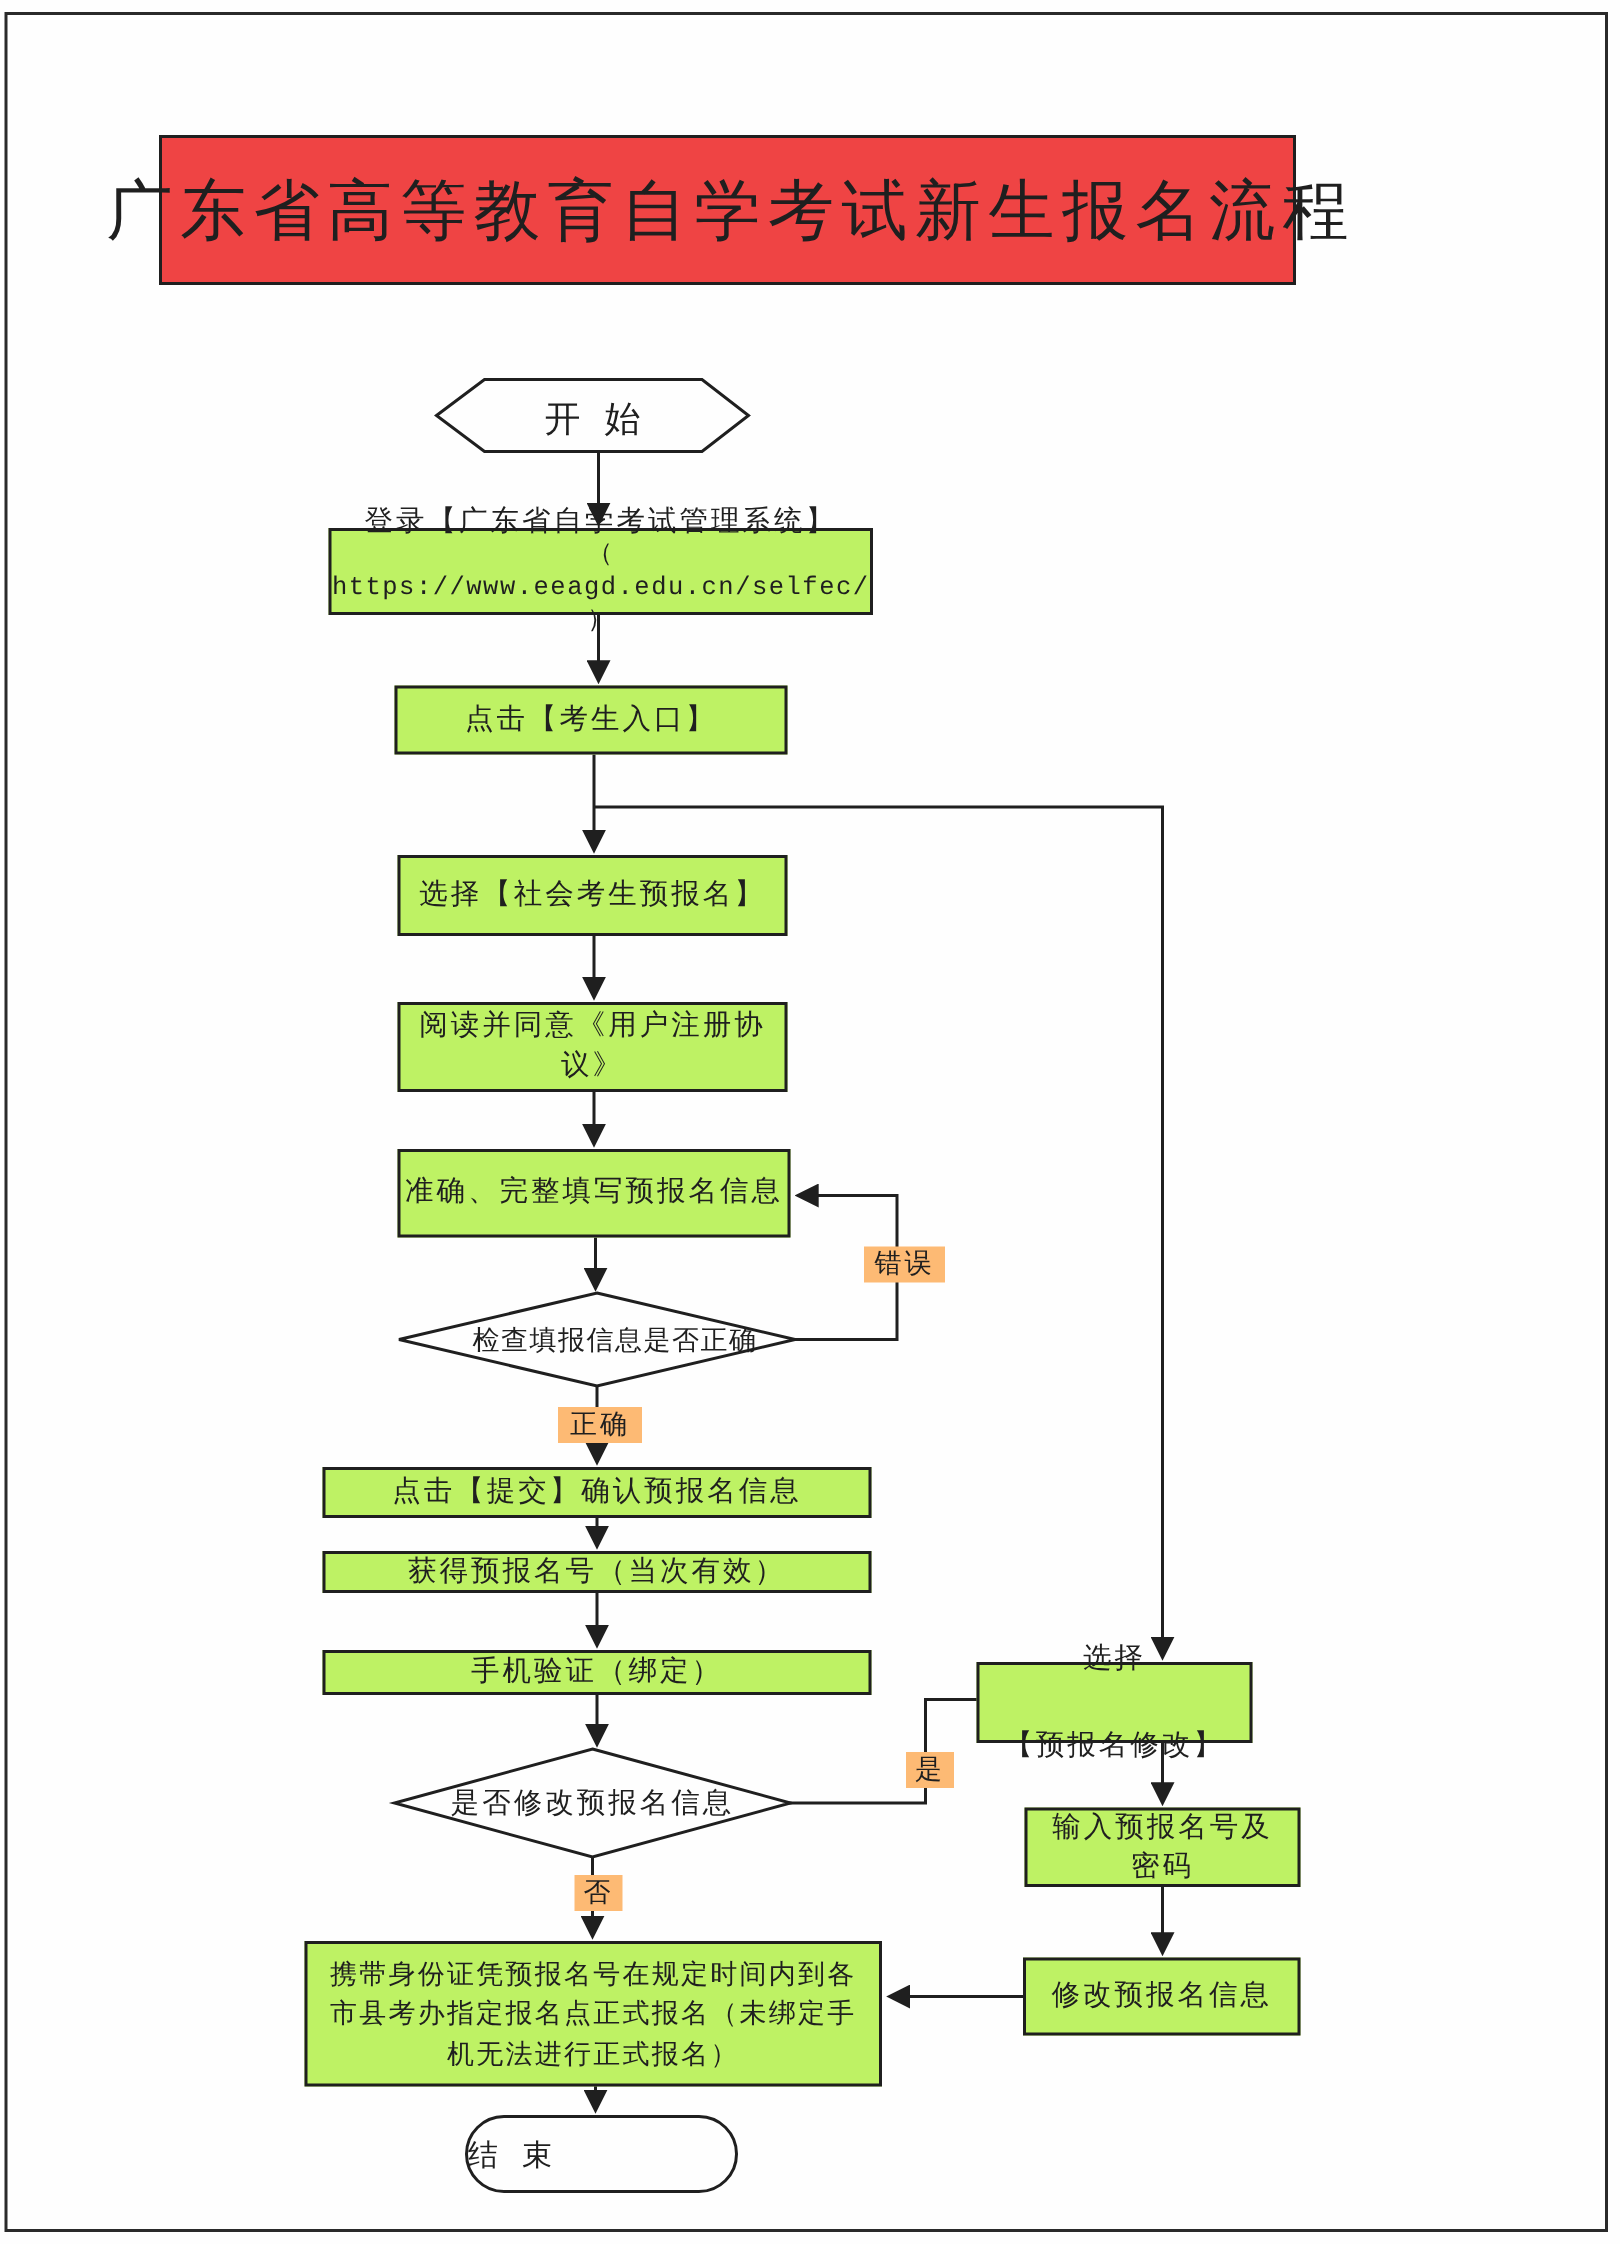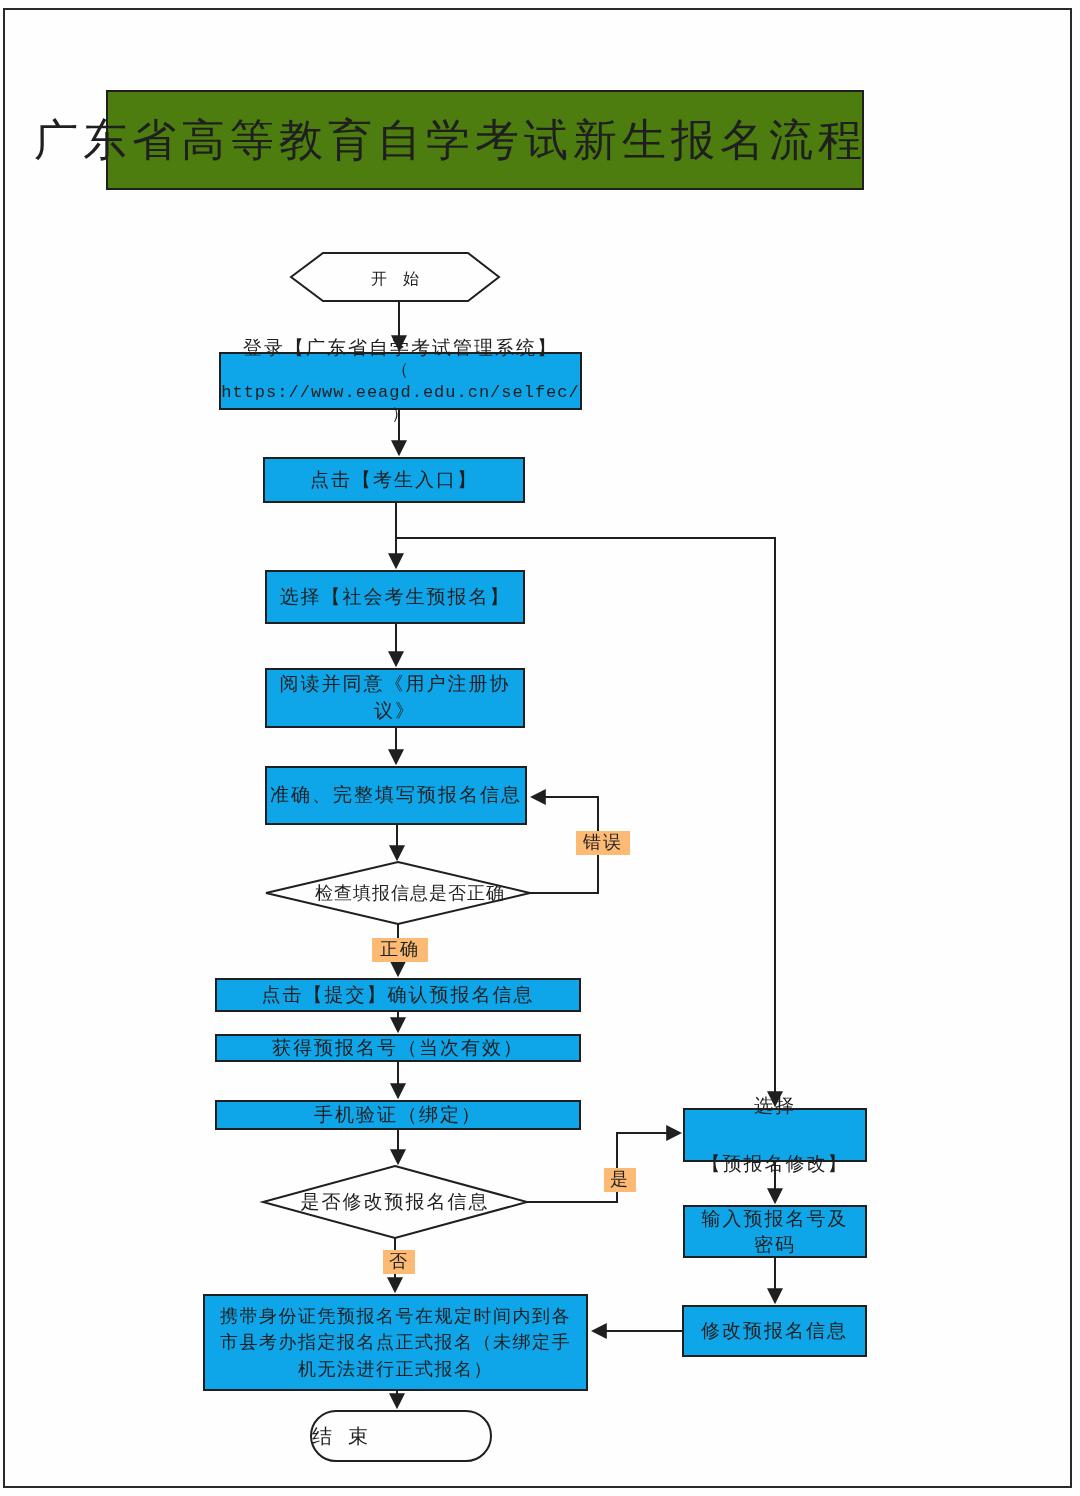--- a/index.html
+++ b/index.html
@@ -15,33 +15,33 @@
     position:absolute;left:3px;top:8px;width:1069px;height:1480px;
     border:2px solid #2a2a2a;box-sizing:border-box;
   }
   svg.connectors{position:absolute;left:0;top:0;width:1080px;height:1496px;}
   svg.connectors path, svg.connectors polygon{
     stroke:#1f1f1f;stroke-width:2;fill:none;
   }
   svg.connectors polygon.shape{fill:#fefefe;}
   .node{
     position:absolute;box-sizing:border-box;
-    border:2px solid #1f1f1f;background:#0ea5e9;
+    border:2px solid #1f1f1f;background:#bef264;
     display:flex;flex-direction:column;align-items:center;justify-content:center;
     text-align:center;font-size:19px;letter-spacing:2px;line-height:1.4;
   }
   .node span{display:block;}
   .shape-text{
     position:absolute;box-sizing:border-box;background:transparent;border:none;
     display:flex;align-items:center;justify-content:center;text-align:center;
   }
   .title-box{
     position:absolute;left:106px;top:90px;width:758px;height:100px;
-    border:2px solid #1f1f1f;box-sizing:border-box;background:#4d7c0f;
-    display:flex;align-items:center;justify-content:flex-end;
+    border:2px solid #1f1f1f;box-sizing:border-box;background:#ef4444;
+    display:flex;align-items:center;justify-content:center;
   }
   .title-box span{font-size:44px;letter-spacing:5px;margin-right:-5px;white-space:nowrap;}
   .terminal-end{
     position:absolute;box-sizing:border-box;border:2px solid #1f1f1f;background:#fefefe;
     border-radius:27px;display:flex;align-items:center;justify-content:flex-start;
   }
   .wide-spaced{letter-spacing:16px;margin-right:-16px;}
   .edge-label{
     position:absolute;background:#fdba74;padding:0 3px;
     font-size:18px;letter-spacing:2px;line-height:1.1;
@@ -106,21 +106,21 @@
 
     <polygon class="shape" points="398,862 530,893 398,924 266,893"></polygon>
 
     <polygon class="shape" points="395,1166 527,1202 395,1238 263,1202"></polygon>
   </svg>
 
   <div class="title-box">
     <span>广东省高等教育自学考试新生报名流程</span>
   </div>
 
-  <div class="shape-text" style="left:291px;top:253px;width:208px;height:52px;font-size:16px;">
+  <div class="shape-text" style="left:291px;top:253px;width:208px;height:52px;font-size:24px;">
     <span class="wide-spaced">开始</span>
   </div>
 
   <div class="node" style="left:219px;top:352px;width:363px;height:58px;font-size:19px;line-height:1.3;">
     <span>登录【广东省自学考试管理系统】</span>
     <span class="url-line">（ https://www.eeagd.edu.cn/selfec/ ）</span>
   </div>
 
   <div class="node" style="left:263px;top:457px;width:262px;height:46px;">
     <span>点击【考生入口】</span>
@@ -164,21 +164,21 @@
   </div>
 
   <div class="node" style="left:215px;top:1100px;width:366px;height:30px;line-height:1.1;">
     <span>手机验证（绑定）</span>
   </div>
 
   <div class="shape-text" style="left:275px;top:1189px;width:240px;height:26px;font-size:19px;letter-spacing:2px;">
     <span>是否修改预报名信息</span>
   </div>
 
-  <div class="node" style="left:683px;top:1108px;width:184px;height:54px;line-height:1.35;gap:32px;">
+  <div class="node" style="left:651px;top:1108px;width:184px;height:54px;line-height:1.35;gap:32px;">
     <span>选择</span>
     <span>【预报名修改】</span>
   </div>
 
   <div class="node" style="left:683px;top:1205px;width:184px;height:53px;line-height:1.35;">
     <span>输入预报名号及</span>
     <span>密码</span>
   </div>
 
   <div class="node" style="left:682px;top:1305px;width:185px;height:52px;">

